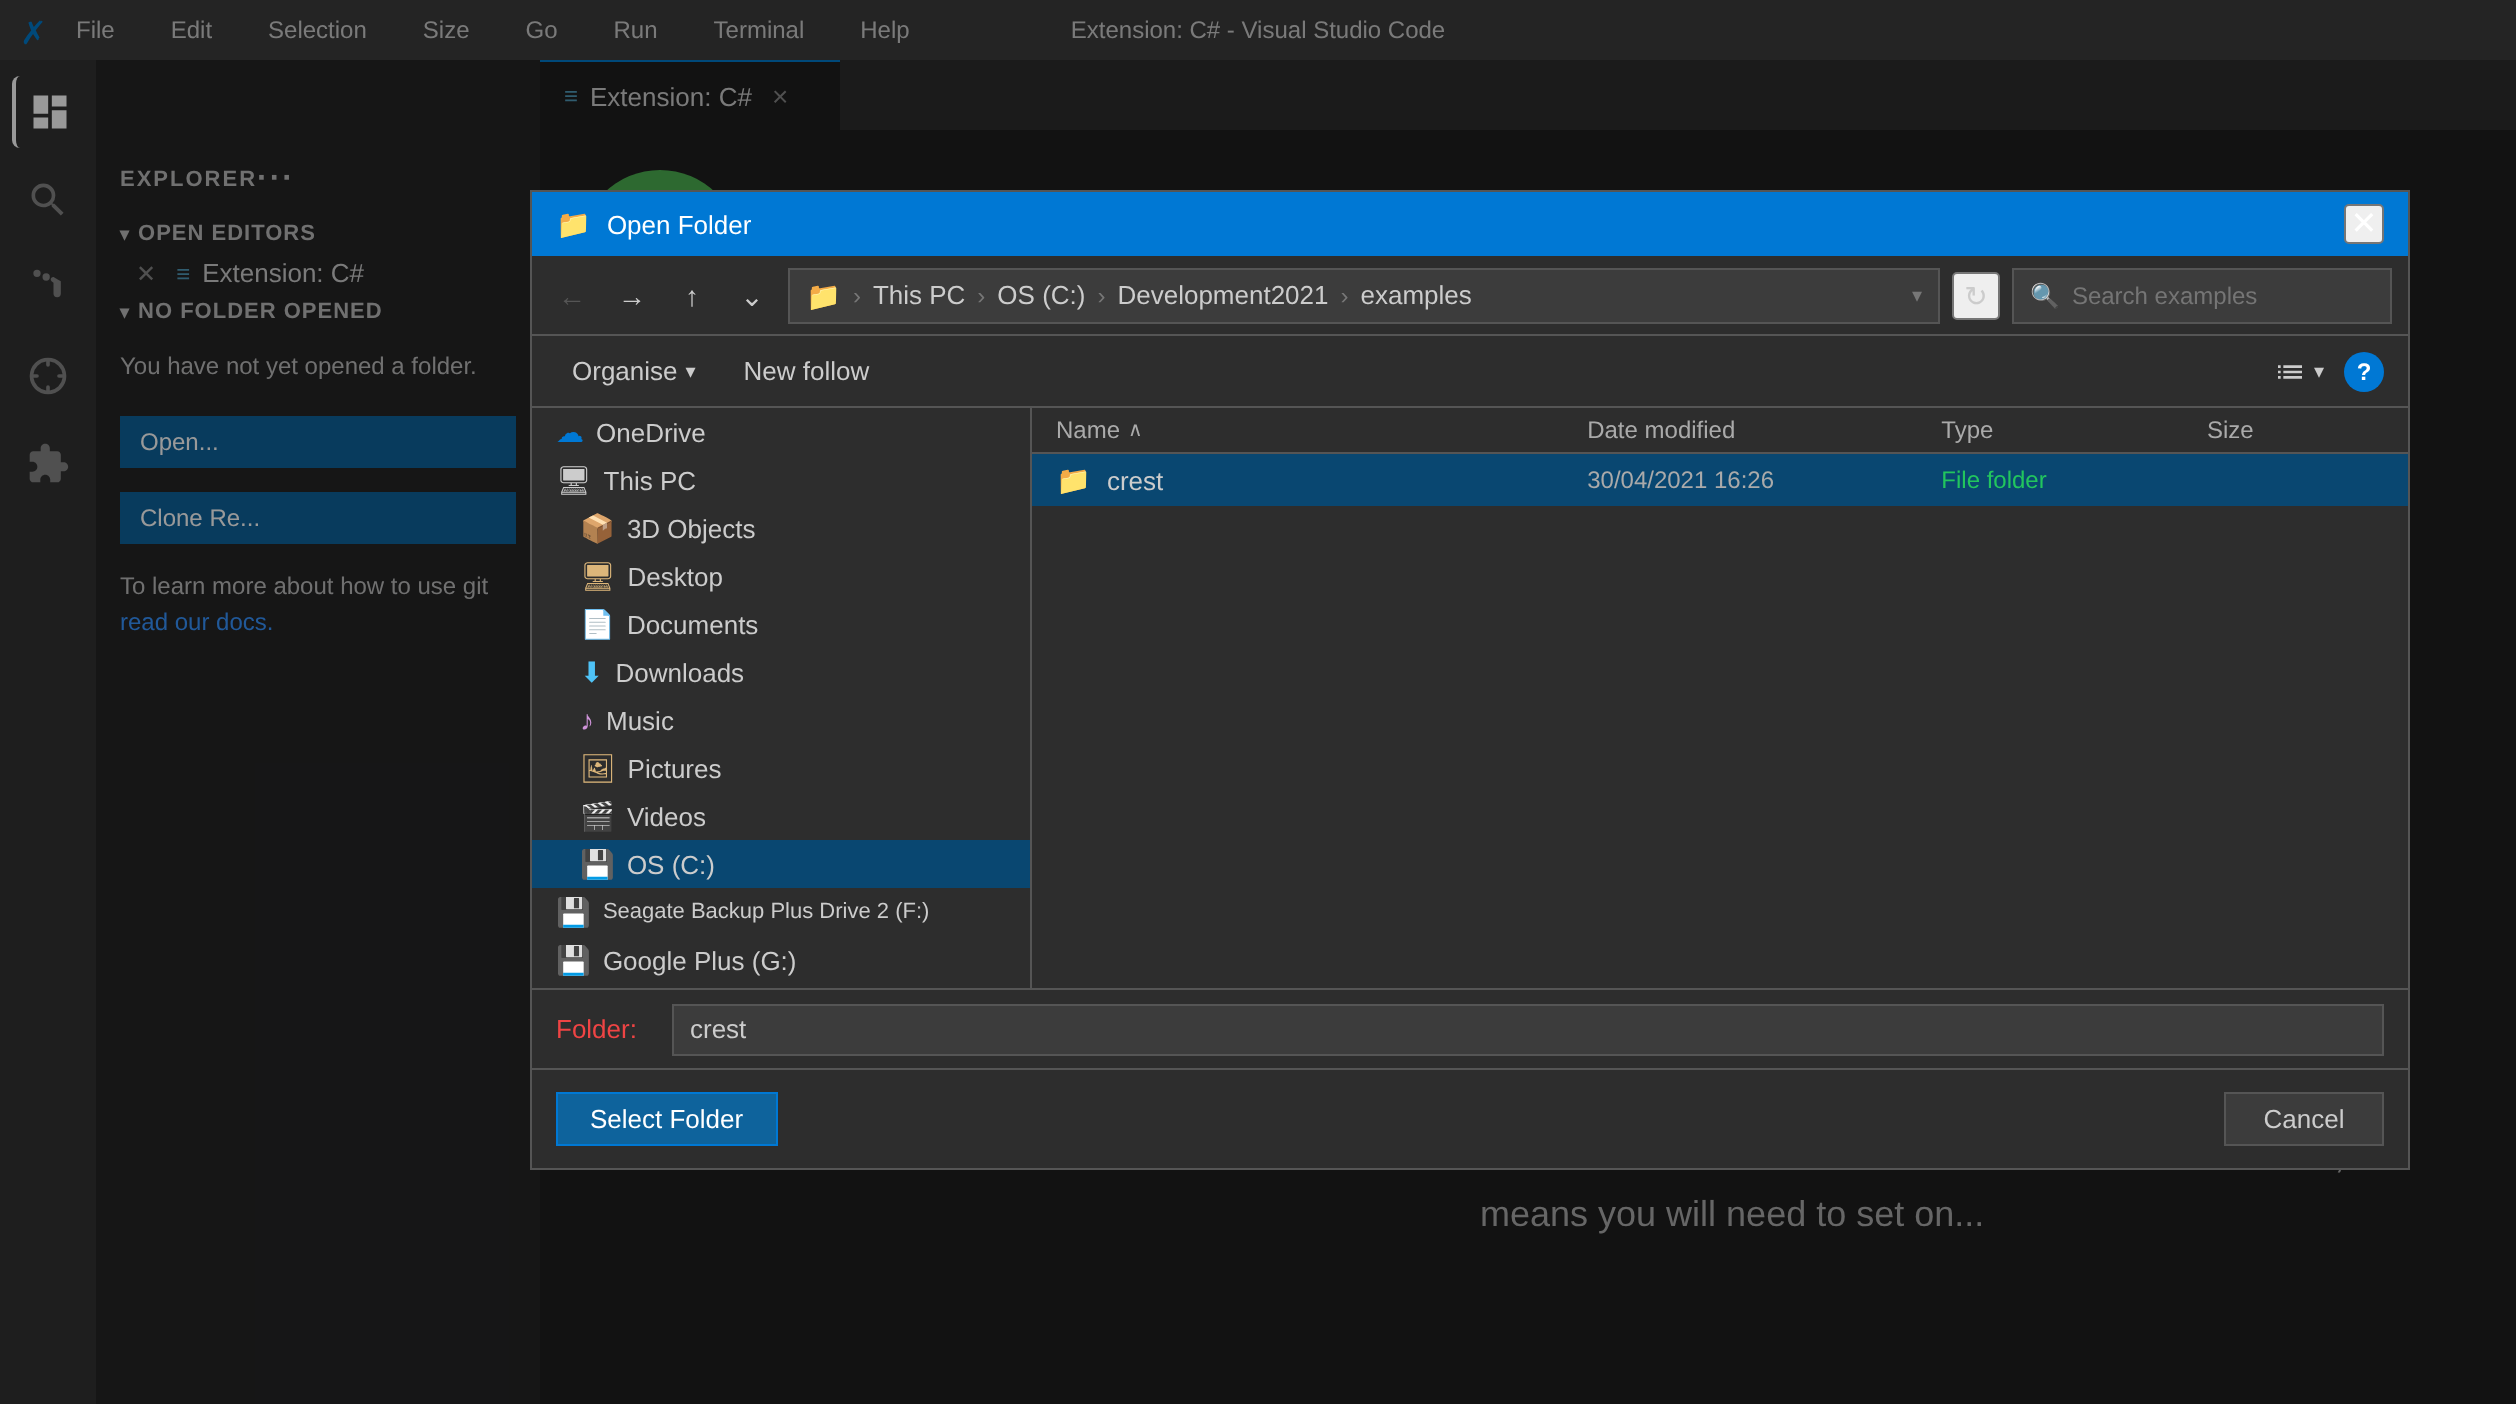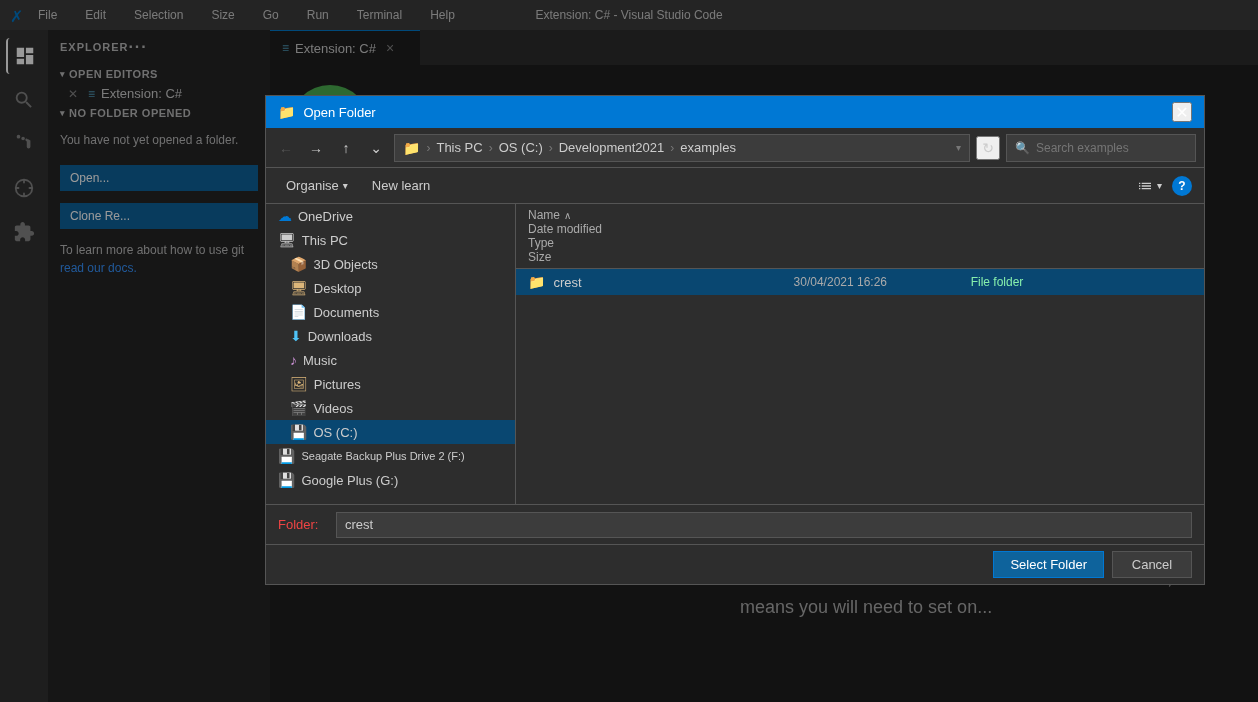--- a/index.html
+++ b/index.html
@@ -93,20 +93,21 @@
       overflow: hidden;
     }
     .sidebar-header {
       padding: 8px 12px;
       font-size: 11px;
       font-weight: 700;
       letter-spacing: 1px;
       color: #bbbbbb;
       display: flex;
       align-items: center;
+      margin-top: 43px;
     }
     .sidebar-header-actions {
       display: flex;
       gap: 4px;
     }
     .sidebar-section-title {
       padding: 4px 12px;
       font-size: 11px;
       font-weight: 700;
       letter-spacing: 0.5px;
@@ -506,21 +507,20 @@
       background: #2d2d2d;
       overflow: hidden;
     }
     .files-header {
       display: flex;
       align-items: flex-start;
       padding: 4px 12px;
       border-bottom: 1px solid #555;
       color: #aaaaaa;
       font-size: 12px;
-      flex-direction: column;
     }
     .col-name { flex: 3; display: flex; align-items: center; gap: 4px; cursor: pointer; }
     .col-date { flex: 2; cursor: pointer; }
     .col-type { flex: 1.5; cursor: pointer; }
     .col-size { flex: 1; cursor: pointer; }
     .sort-icon { font-size: 10px; }
     .file-row {
       display: flex;
       align-items: center;
       padding: 5px 12px;
@@ -533,21 +533,21 @@
       flex: 3;
       display: flex;
       align-items: center;
       gap: 8px;
     }
     .folder-icon-cell {
       color: #dcb67a;
       font-size: 14px;
     }
     .file-date { flex: 2; color: #aaaaaa; font-size: 12px; }
-    .file-type { flex: 1.5; color: #86efac; font-size: 12px; }
+    .file-type { flex: 1.5; color: #22c55e; font-size: 12px; }
     .file-size { flex: 1; color: #aaaaaa; font-size: 12px; }
 
     
     .folder-input-bar {
       background: #2d2d2d;
       height: 40px;
       display: flex;
       align-items: center;
       padding: 0 12px;
       gap: 8px;
@@ -565,24 +565,24 @@
       color: #cccccc;
       font-size: 13px;
       padding: 4px 8px;
       height: 26px;
       outline: none;
     }
 
     
     .dialog-buttons {
       background: #2d2d2d;
-      height: 40px;
-      display: flex;
-      align-items: center;
-      justify-content: flex-end;
+      height: 50px;
+      display: flex;
+      align-items: center;
+      justify-content: space-between;
       padding: 0 12px;
       gap: 8px;
       border-top: 1px solid #555;
     }
     .btn-select {
       background: #0e639c;
       color: white;
       border: 1px solid #0078d4;
       padding: 5px 16px;
       font-size: 13px;
@@ -750,21 +750,21 @@
         <input class="search-input" type="text" placeholder="Search examples" style="">
       </div>
     </div>
 
     <div class="dialog-toolbar">
       <button class="toolbar-btn">
         <span>Organise</span>
         <span class="toolbar-chevron">▾</span>
       </button>
       <button class="toolbar-btn">
-        <span>New learn</span>
+        <span>New follow</span>
       </button>
       <div class="view-btn">
         <button class="toolbar-btn">
           <svg width="16" height="16" viewBox="0 0 24 24" fill="#cccccc">
             <path d="M3 13h2v-2H3v2zm0 4h2v-2H3v2zm0-8h2V7H3v2zm4 4h14v-2H7v2zm0 4h14v-2H7v2zM7 7v2h14V7H7z"></path>
           </svg>
           <span class="toolbar-chevron">▾</span>
         </button>
         <div class="help-btn">?</div>
       </div>

